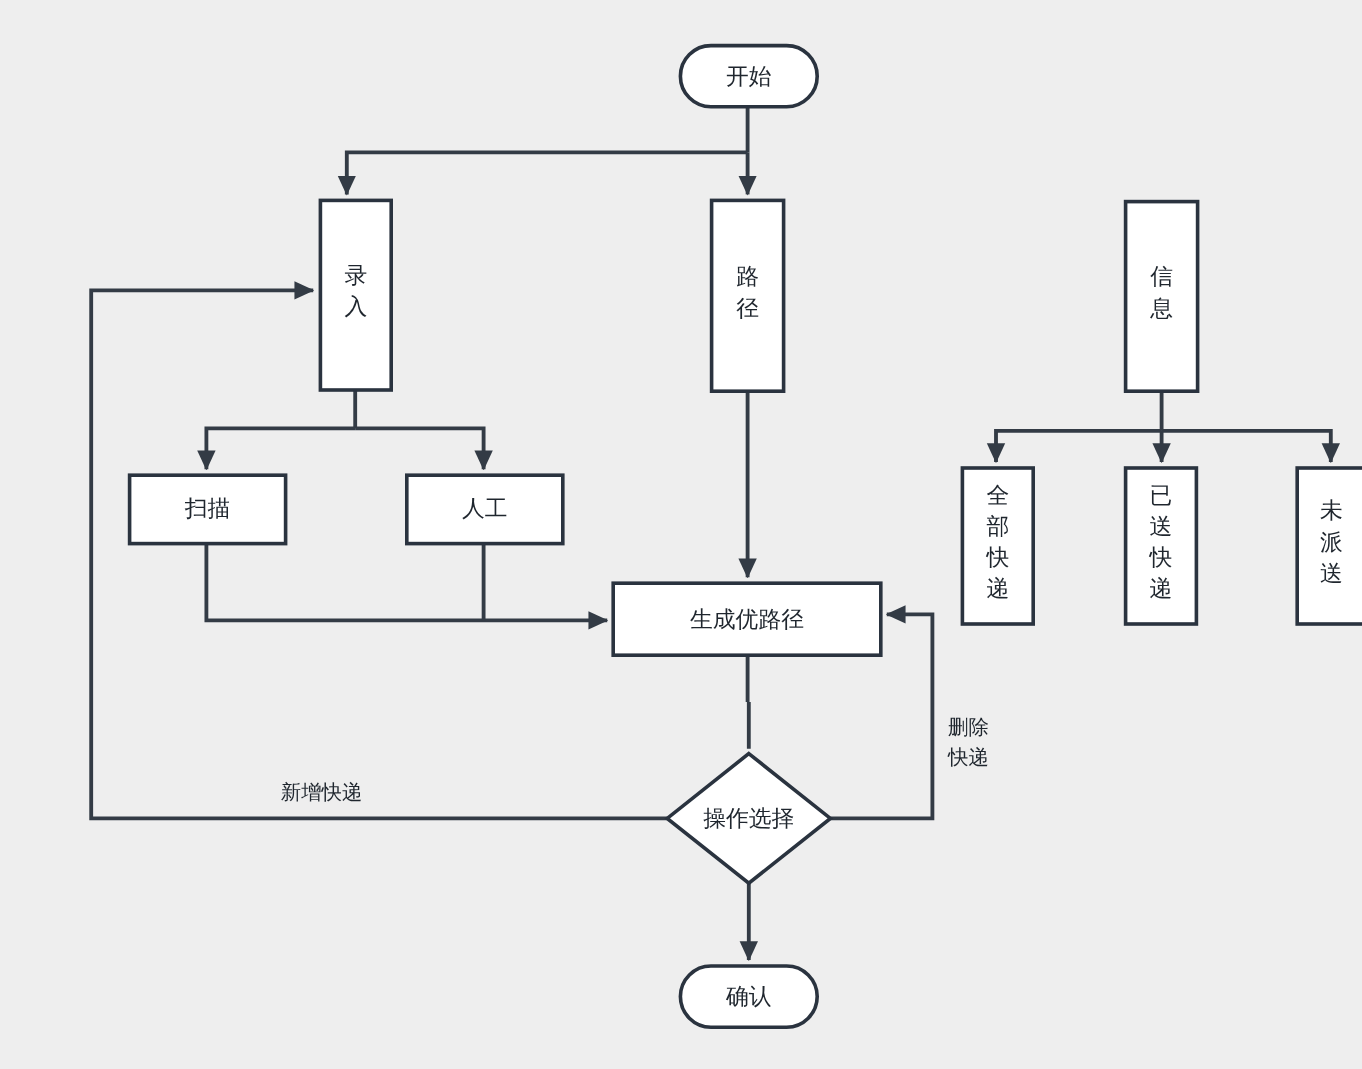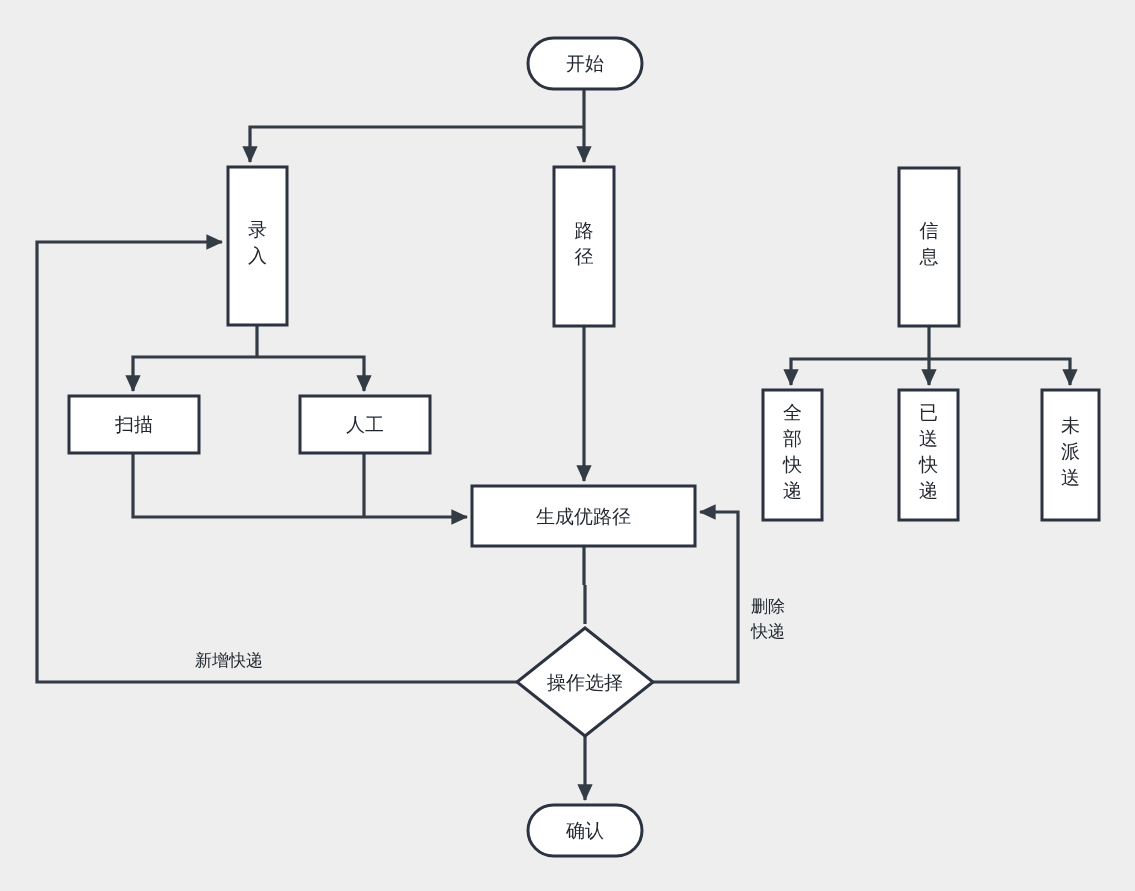--- a/index.html
+++ b/index.html
@@ -12,20 +12,21 @@
     width: 1135px;
     height: 891px;
     overflow: hidden;
     font-family: "DejaVu Sans", "Liberation Sans", sans-serif;
   }
   #diagram-root {
     position: relative;
     width: 1042px;
     height: 891px;
     background: #eeeeee;
+    margin-left: 39px;
   }
   svg#flow-svg {
     position: absolute;
     left: 0;
     top: 0;
     width: 1135px;
     height: 891px;
     display: block;
   }
   .node-shape {

